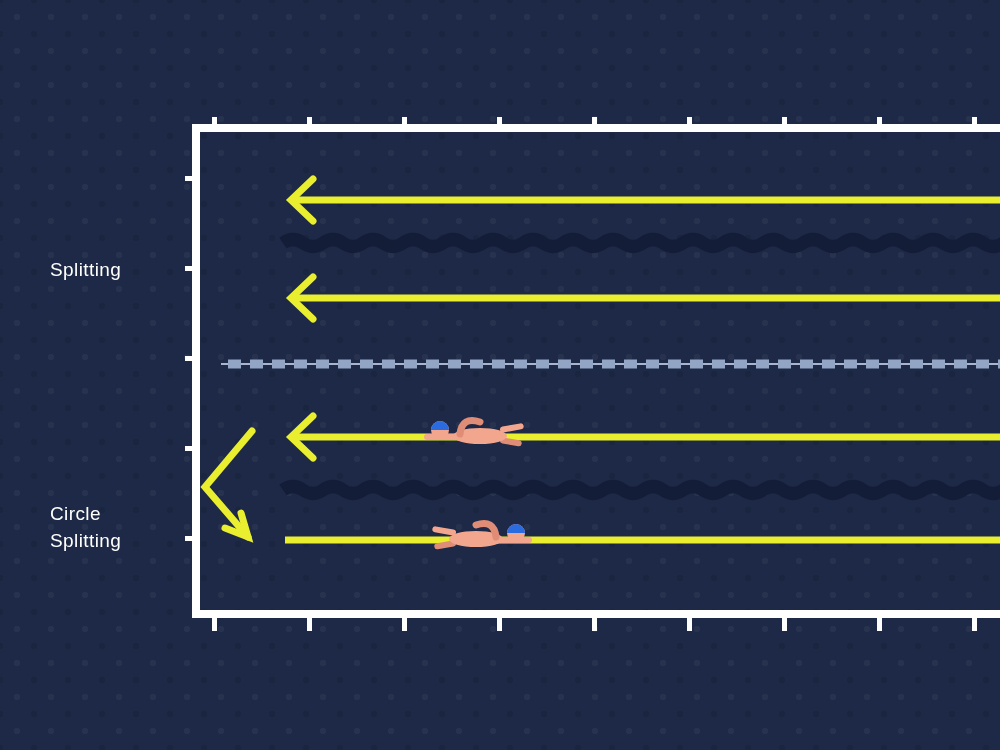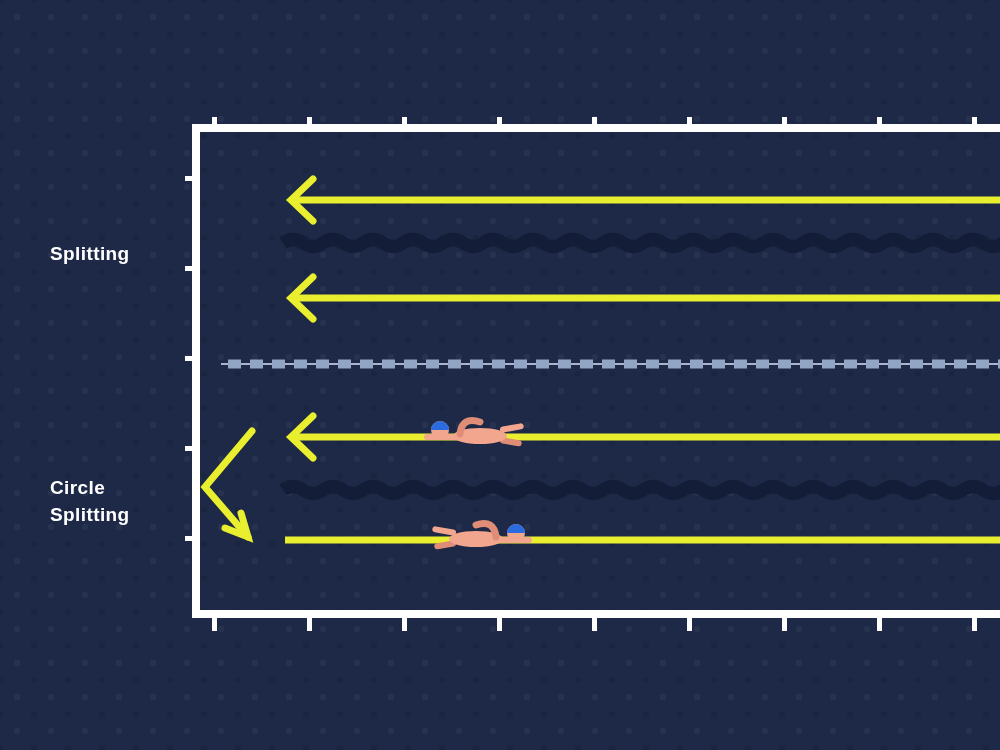--- a/index.html
+++ b/index.html
@@ -30,26 +30,27 @@
   .tick.v{width:5px;height:15px;}
   .tick.h{width:15px;height:5px;}
   .overlay{
     position:absolute;
     left:0;top:0;width:1000px;height:750px;
   }
   .label{
     position:absolute;
     color:#ffffff;
     font-size:19px;
-    font-weight:700;
+    font-weight:400;
     letter-spacing:0.4px;
     line-height:27px;
+    margin-top:16px;
   }
   .label-splitting{left:50px;top:240px;}
-  .label-circle{left:50px;top:474px;}
+  .label-circle{left:50px;top:484px;}
 </style>
 </head>
 <body>
 
 <div class="canvas">
 
   <div class="pool"></div>
 
   <div class="tick v" style="left:212px;top:117px;"></div>
   <div class="tick v" style="left:307px;top:117px;"></div>

